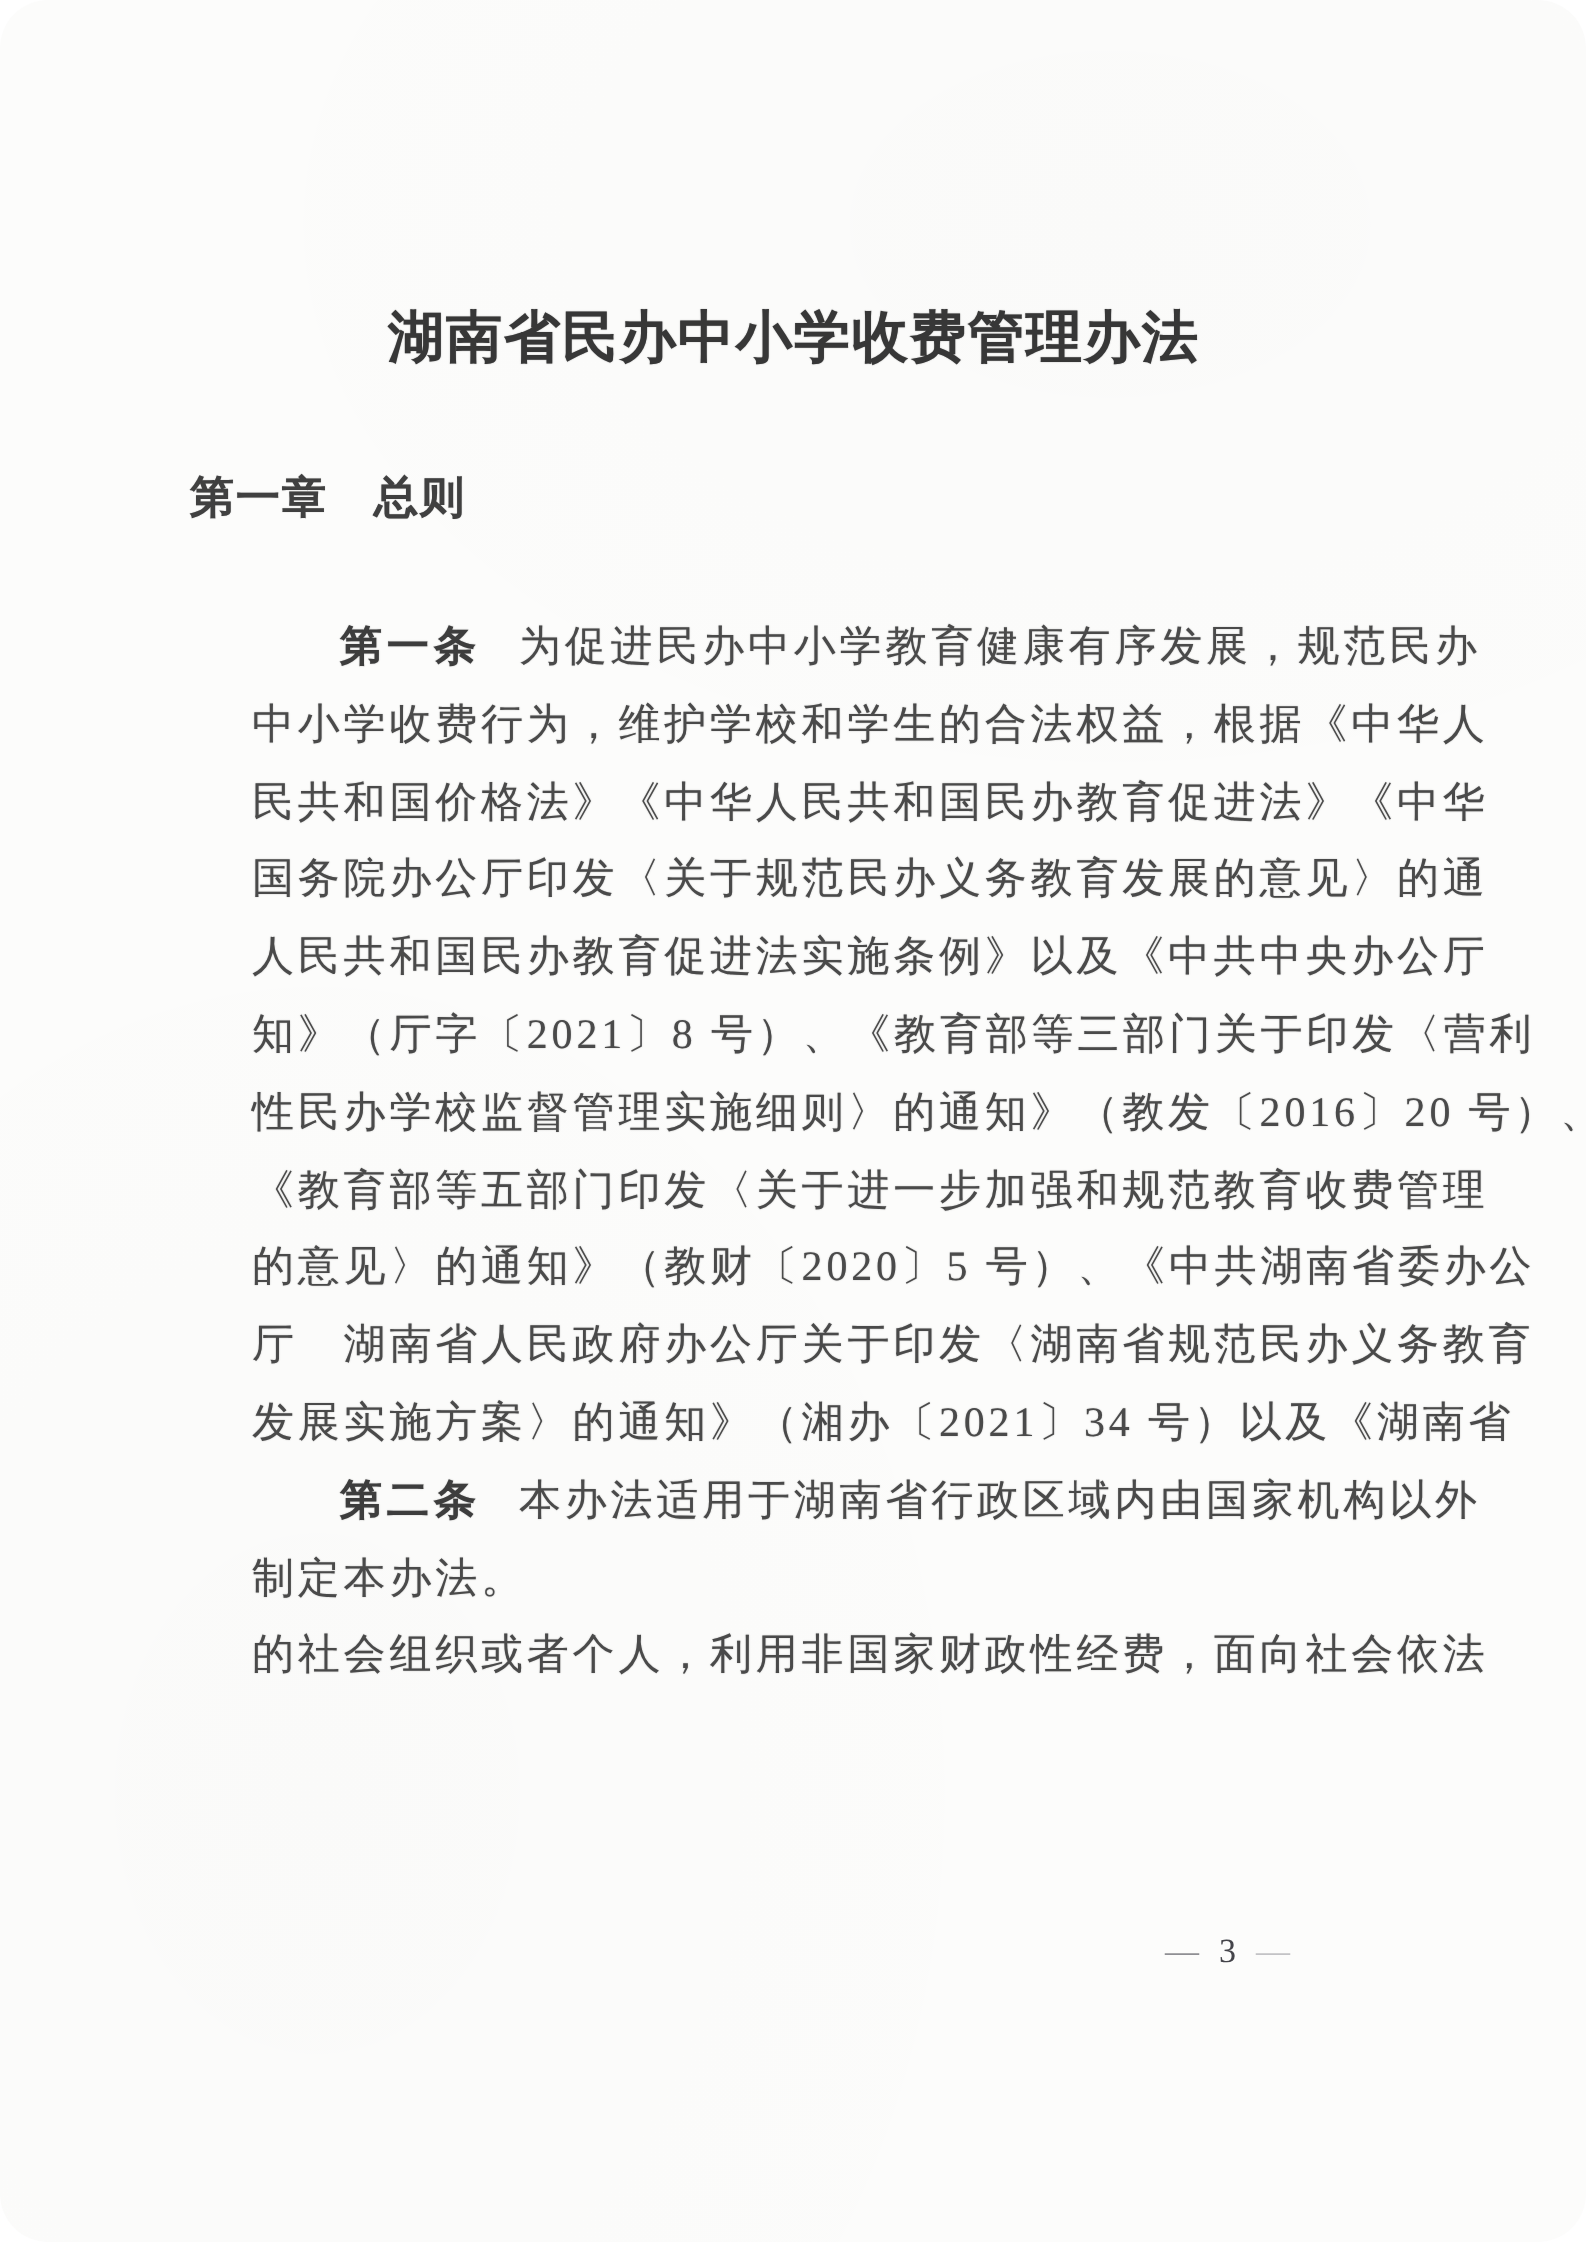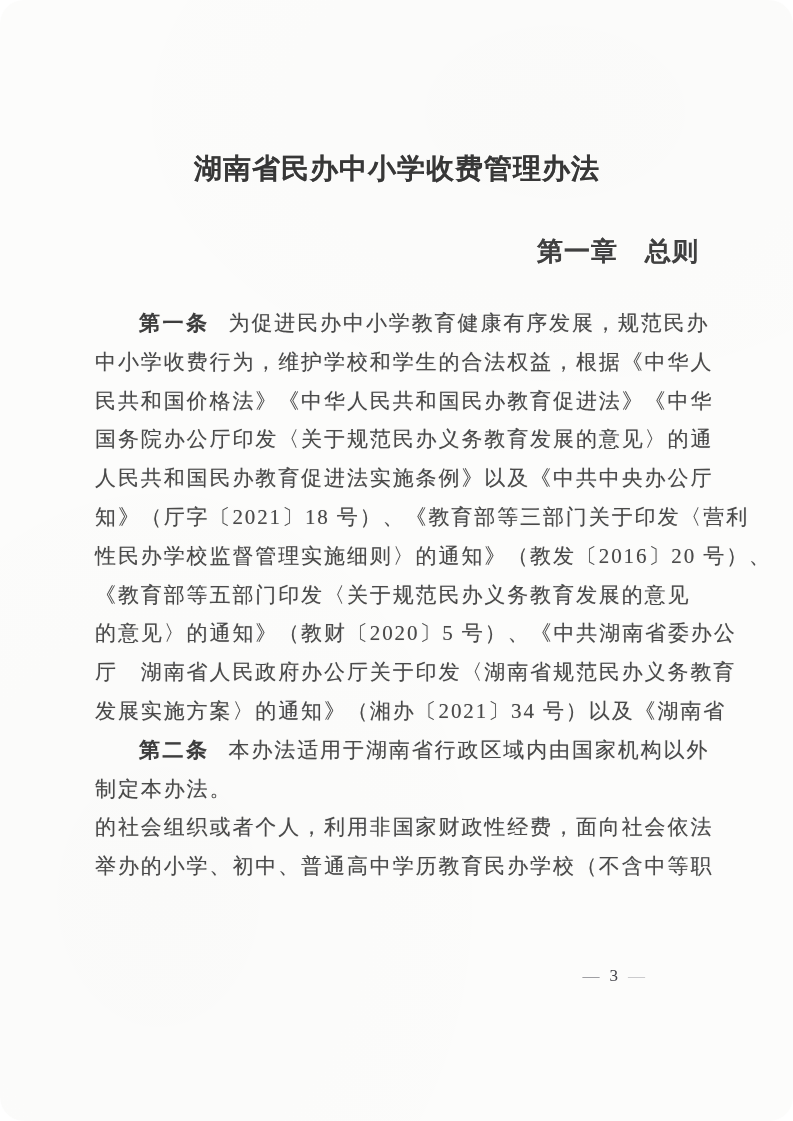--- a/index.html
+++ b/index.html
@@ -34,23 +34,23 @@
     letter-spacing: 1px;
     color: #373737;
     text-shadow: 0 0 0.6px rgba(55,55,55,0.55);
   }
 
   .chapter-heading {
     position: absolute;
     top: 234px;
     left: 95px;
     width: 604px;
-    text-align: right;
+    text-align: left;
     font-family: "Liberation Sans", sans-serif;
-    font-size: 26px;
+    font-size: 22px;
     font-weight: 700;
     letter-spacing: 1px;
     color: #404040;
     text-shadow: 0 0 0.5px rgba(64,64,64,0.5);
   }
 
   .doc-body {
     position: absolute;
     top: 304px;
     left: 95px;
@@ -58,20 +58,21 @@
     font-size: 21px;
     line-height: 38.8px;
     letter-spacing: 1.9px;
     color: #4a4a4a;
     text-shadow: 0 0 0.7px rgba(74,74,74,0.45);
   }
 
   .text-line {
     height: 38.8px;
     white-space: nowrap;
+    margin-left: 31px;
   }
 
   .text-line.indent {
     padding-left: 44px;
   }
 
   .article-label {
     font-family: "Liberation Sans", sans-serif;
     font-weight: 700;
     color: #3d3d3d;
@@ -107,32 +108,31 @@
   <h2 class="chapter-heading">第一章　总则</h2>
 
   <div class="doc-body">
 
     <div class="text-line indent"><span class="article-label">第一条</span><span>为促进民办中小学教育健康有序发展，规范民办</span></div>
 
     <div class="text-line">中小学收费行为，维护学校和学生的合法权益，根据《中华人</div>
     <div class="text-line">民共和国价格法》《中华人民共和国民办教育促进法》《中华</div>
     <div class="text-line">国务院办公厅印发〈关于规范民办义务教育发展的意见〉的通</div>
     <div class="text-line">人民共和国民办教育促进法实施条例》以及《中共中央办公厅</div>
-    <div class="text-line">知》（厅字〔2021〕18 号）、《教育部等三部门关于印发〈营利</div>
+    <div class="text-line">知》（厅字〔2021〕8 号）、《教育部等三部门关于印发〈营利</div>
     <div class="text-line">性民办学校监督管理实施细则〉的通知》（教发〔2016〕20 号）、</div>
-    <div class="text-line">《教育部等五部门印发〈关于规范民办义务教育发展的意见</div>
+    <div class="text-line">《教育部等五部门印发〈关于进一步加强和规范教育收费管理</div>
     <div class="text-line">的意见〉的通知》（教财〔2020〕5 号）、《中共湖南省委办公</div>
     <div class="text-line">厅　湖南省人民政府办公厅关于印发〈湖南省规范民办义务教育</div>
     <div class="text-line">发展实施方案〉的通知》（湘办〔2021〕34 号）以及《湖南省</div>
     <div class="text-line indent"><span class="article-label">第二条</span><span>本办法适用于湖南省行政区域内由国家机构以外</span></div>
 
     <div class="text-line">制定本办法。</div>
 
     <div class="text-line">的社会组织或者个人，利用非国家财政性经费，面向社会依法</div>
-    <div class="text-line">举办的小学、初中、普通高中学历教育民办学校（不含中等职</div>
 
   </div>
 
   <div class="page-footer">
     <span class="dash-left">—</span><span class="num">3</span><span class="dash-right">—</span>
   </div>
 
 </div>
 
 </body></html>

